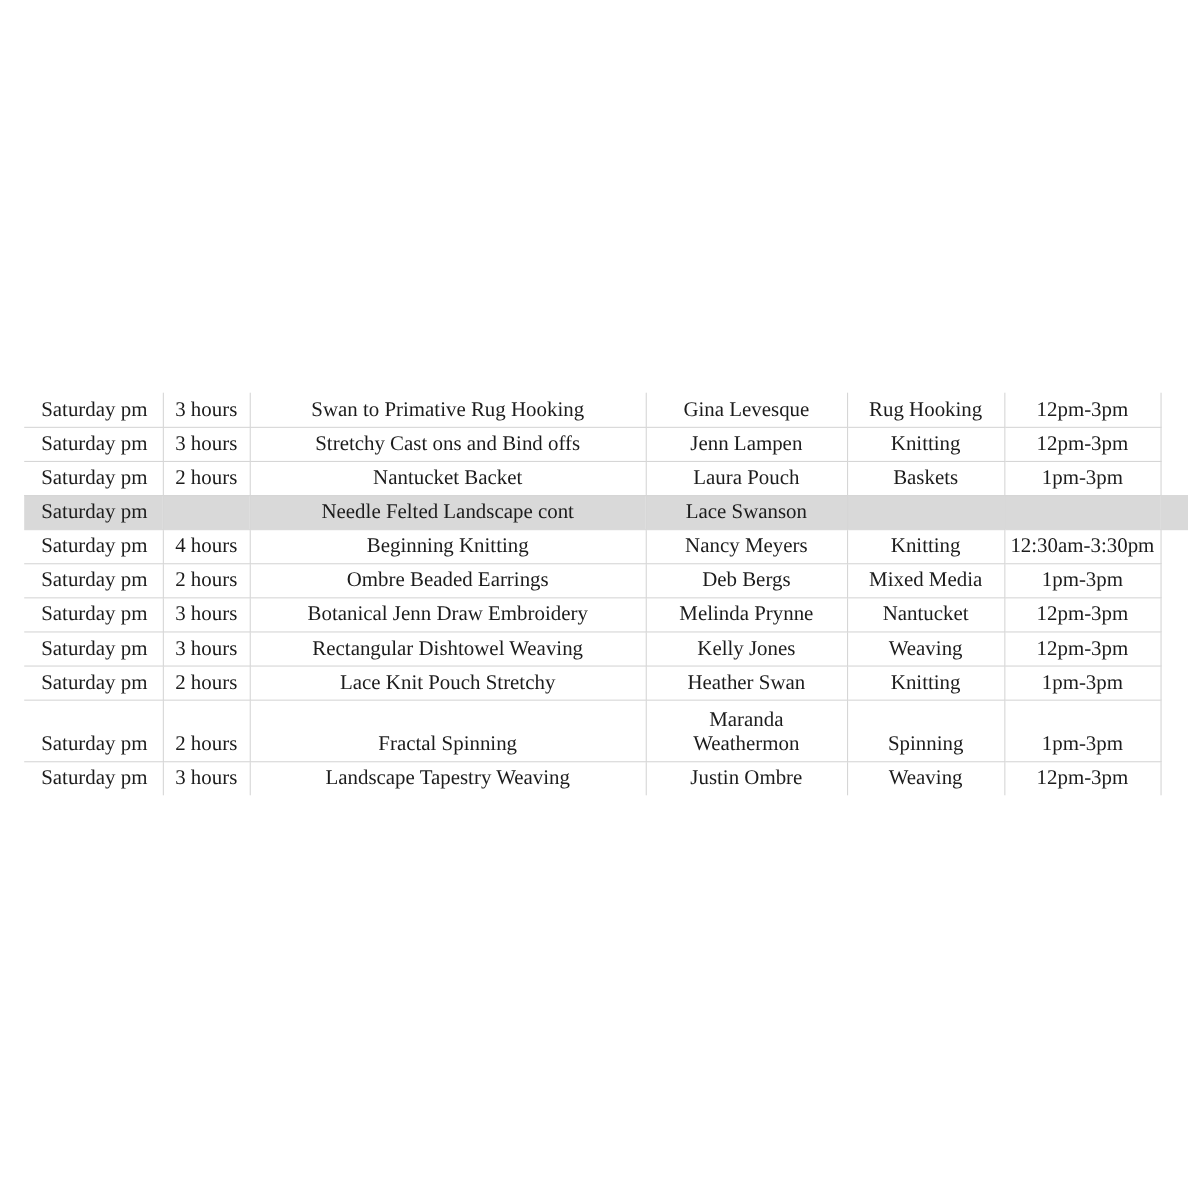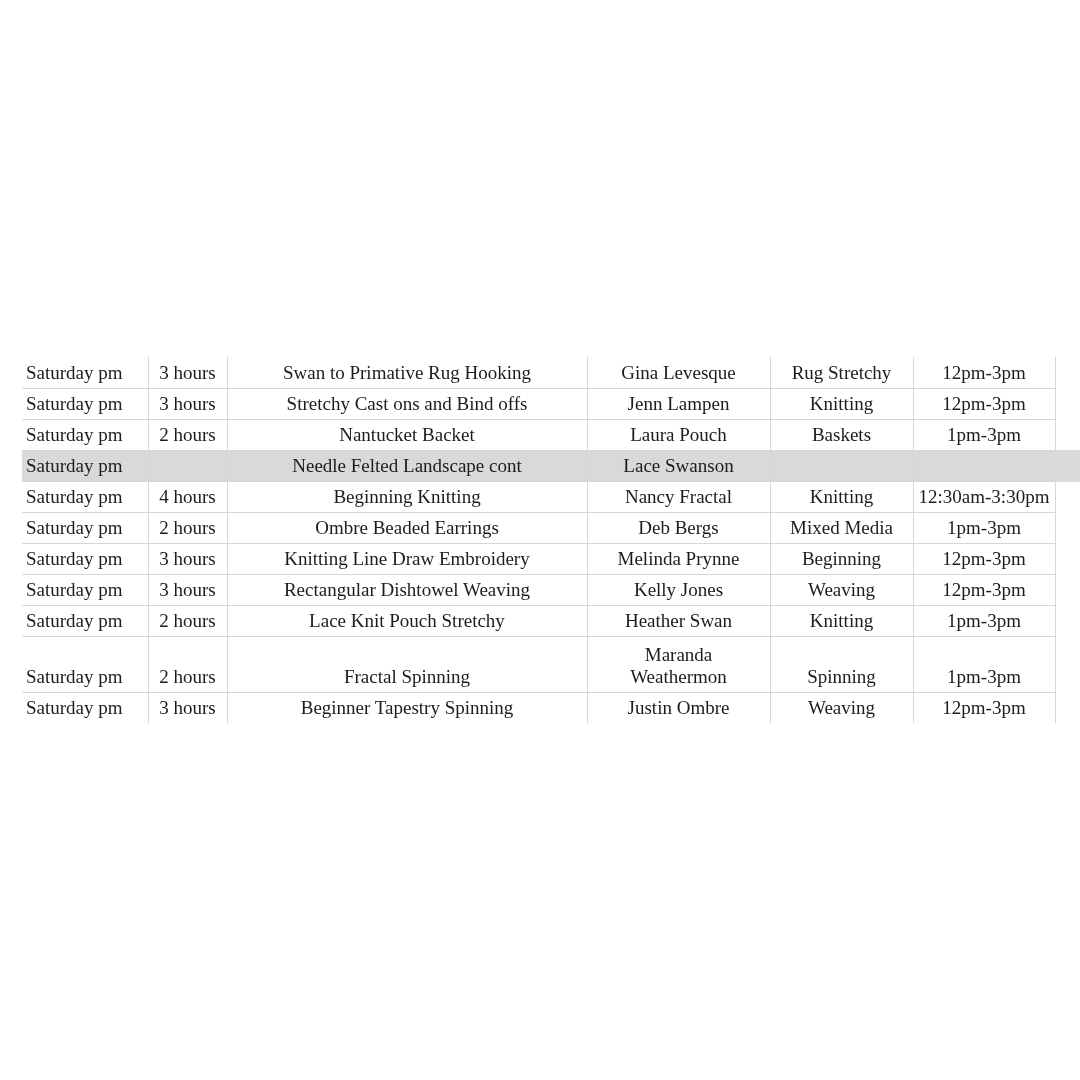--- a/index.html
+++ b/index.html
@@ -11,21 +11,21 @@
   table { border-collapse:collapse; table-layout:fixed; }
   col.c0 { width:126px; } col.c1 { width:79px; } col.c2 { width:360px; }
   col.c3 { width:183px; } col.c4 { width:143px; } col.c5 { width:142px; }
   td {
     border-right:1px solid #d6d6d6;
     border-bottom:1px solid #d6d6d6;
     vertical-align:bottom; text-align:center;
     font-size:19px; line-height:22px;
     padding:0 2px 4px 2px; white-space:pre-line; overflow:visible;
   }
-  td.col0 { text-align:left; padding-left:4px;margin-top:21px; }
+  td.col0 { text-align:center; padding-left:4px;margin-top:21px; }
   tr { height:31px; }
   tr.tall { height:56px; }
   tr.last td { border-bottom:none; }
   tr.highlight td { background:#d9d9d9; }
   .highlight-ext { position:absolute; background:#d9d9d9; left:1055px; top:450px; width:25px; height:32px; }
 </style>
 </head>
 <body>
 
 <div class="table-wrap">
@@ -37,21 +37,21 @@
         <col class="c3">
         <col class="c4">
         <col class="c5">
     </colgroup>
     <tbody id="schedule-body">
         <tr>
           <td class="col0">Saturday pm</td>
           <td>3 hours</td>
           <td>Swan to Primative Rug Hooking</td>
           <td>Gina Levesque</td>
-          <td>Rug Stretchy</td>
+          <td>Rug Hooking</td>
           <td>12pm-3pm</td>
         </tr>
         <tr>
           <td class="col0">Saturday pm</td>
           <td>3 hours</td>
           <td>Stretchy Cast ons and Bind offs</td>
           <td>Jenn Lampen</td>
           <td>Knitting</td>
           <td>12pm-3pm</td>
         </tr>
@@ -68,38 +68,38 @@
           <td></td>
           <td>Needle Felted Landscape cont</td>
           <td>Lace Swanson</td>
           <td></td>
           <td></td>
         </tr>
         <tr>
           <td class="col0">Saturday pm</td>
           <td>4 hours</td>
           <td>Beginning Knitting</td>
-          <td>Nancy Fractal</td>
+          <td>Nancy Meyers</td>
           <td>Knitting</td>
           <td>12:30am-3:30pm</td>
         </tr>
         <tr>
           <td class="col0">Saturday pm</td>
           <td>2 hours</td>
           <td>Ombre Beaded Earrings</td>
           <td>Deb Bergs</td>
           <td>Mixed Media</td>
           <td>1pm-3pm</td>
         </tr>
         <tr>
           <td class="col0">Saturday pm</td>
           <td>3 hours</td>
-          <td>Knitting Line Draw Embroidery</td>
+          <td>Botanical Jenn Draw Embroidery</td>
           <td>Melinda Prynne</td>
-          <td>Beginning</td>
+          <td>Nantucket</td>
           <td>12pm-3pm</td>
         </tr>
         <tr>
           <td class="col0">Saturday pm</td>
           <td>3 hours</td>
           <td>Rectangular Dishtowel Weaving</td>
           <td>Kelly Jones</td>
           <td>Weaving</td>
           <td>12pm-3pm</td>
         </tr>
@@ -116,21 +116,21 @@
           <td>2 hours</td>
           <td>Fractal Spinning</td>
           <td>Maranda
 Weathermon</td>
           <td>Spinning</td>
           <td>1pm-3pm</td>
         </tr>
         <tr class="last">
           <td class="col0">Saturday pm</td>
           <td>3 hours</td>
-          <td>Beginner Tapestry Spinning</td>
+          <td>Landscape Tapestry Weaving</td>
           <td>Justin Ombre</td>
           <td>Weaving</td>
           <td>12pm-3pm</td>
         </tr>
       </tbody>
   </table>
 </div>
 <div class="highlight-ext"></div>
 
 </body></html>

